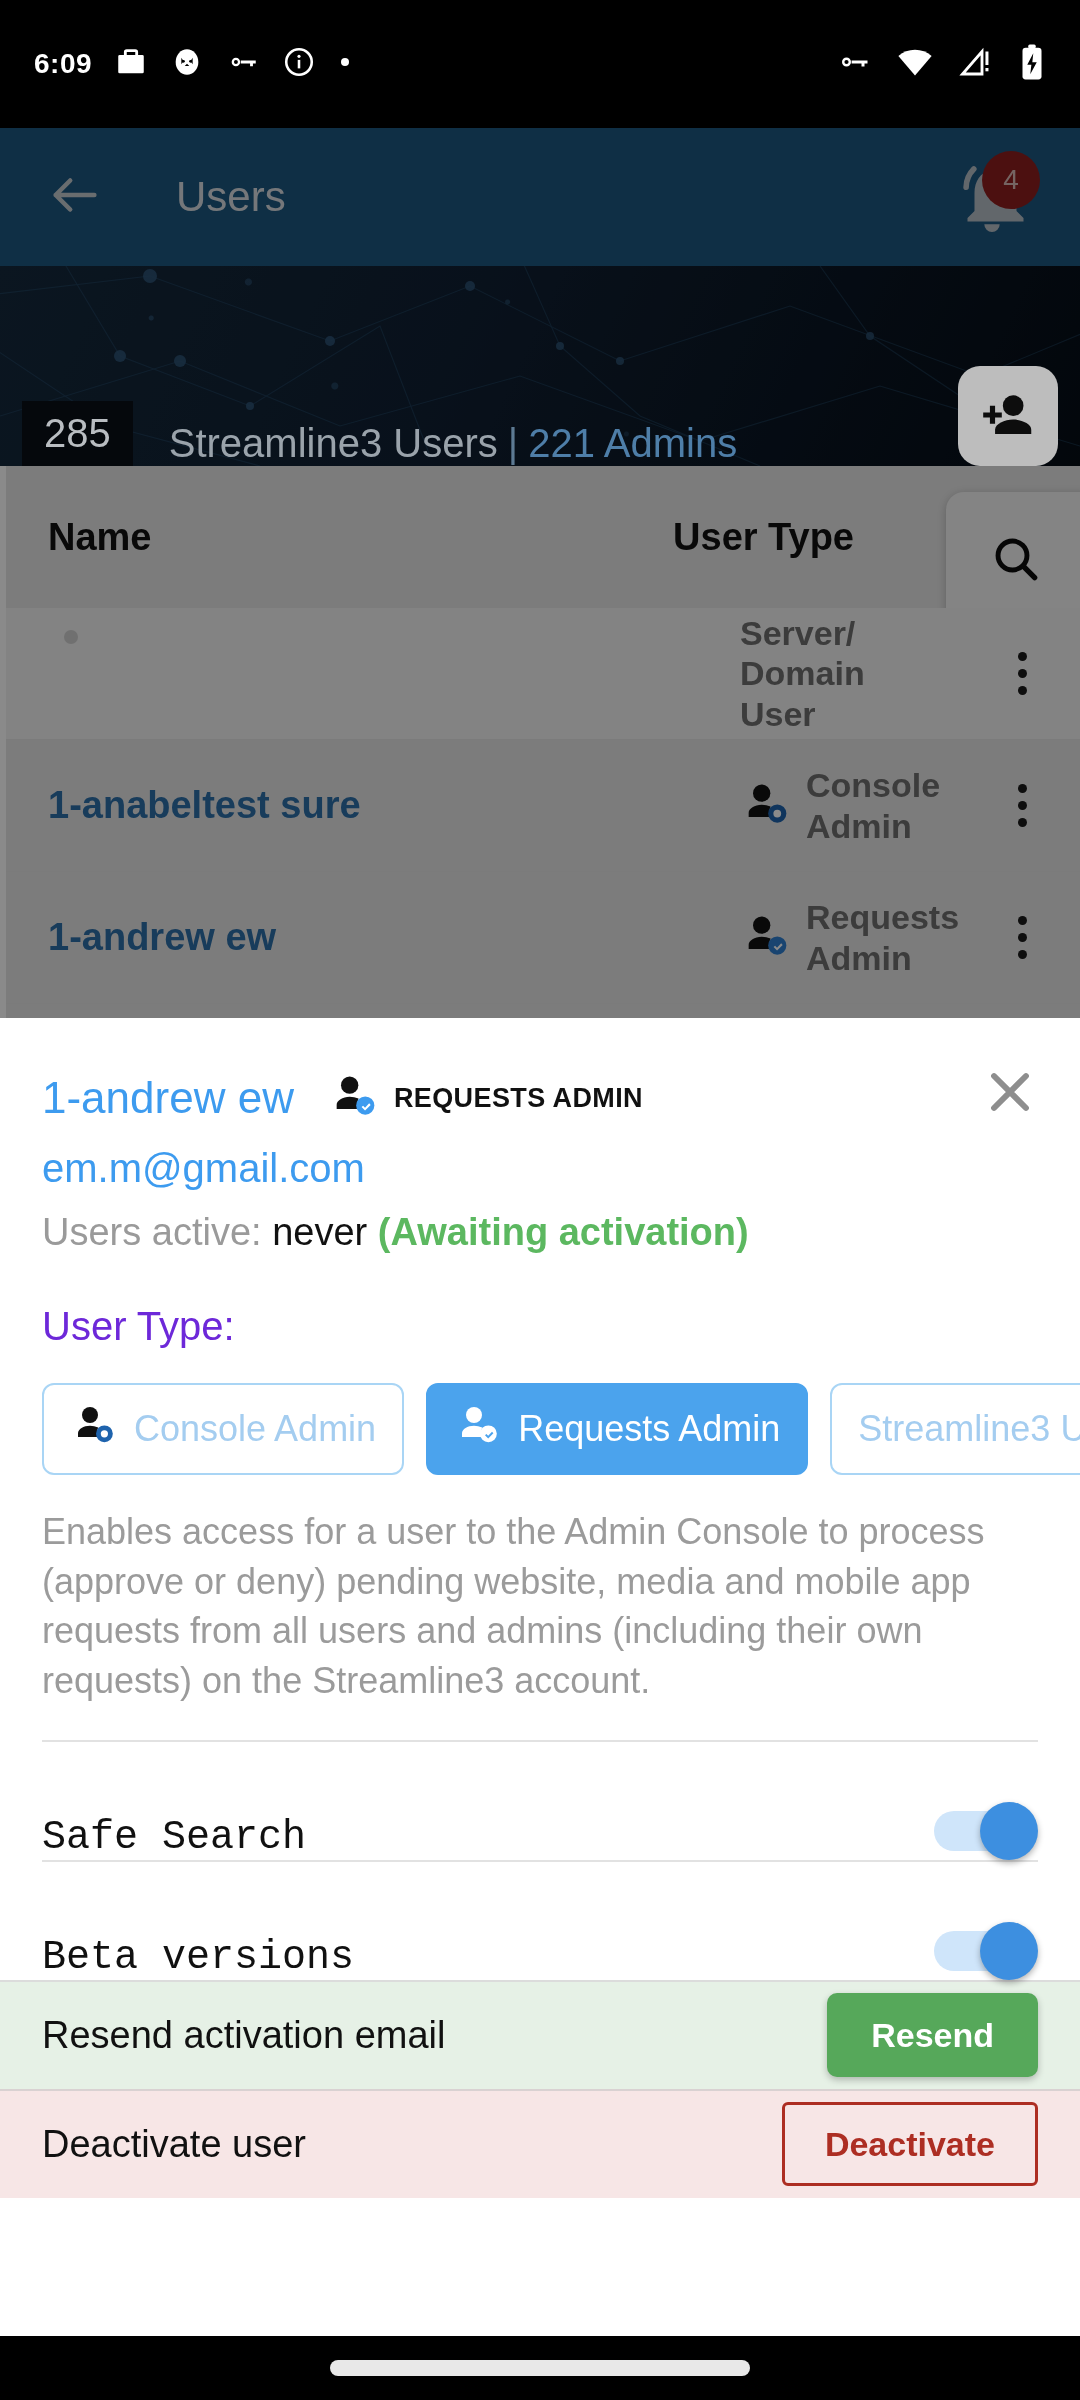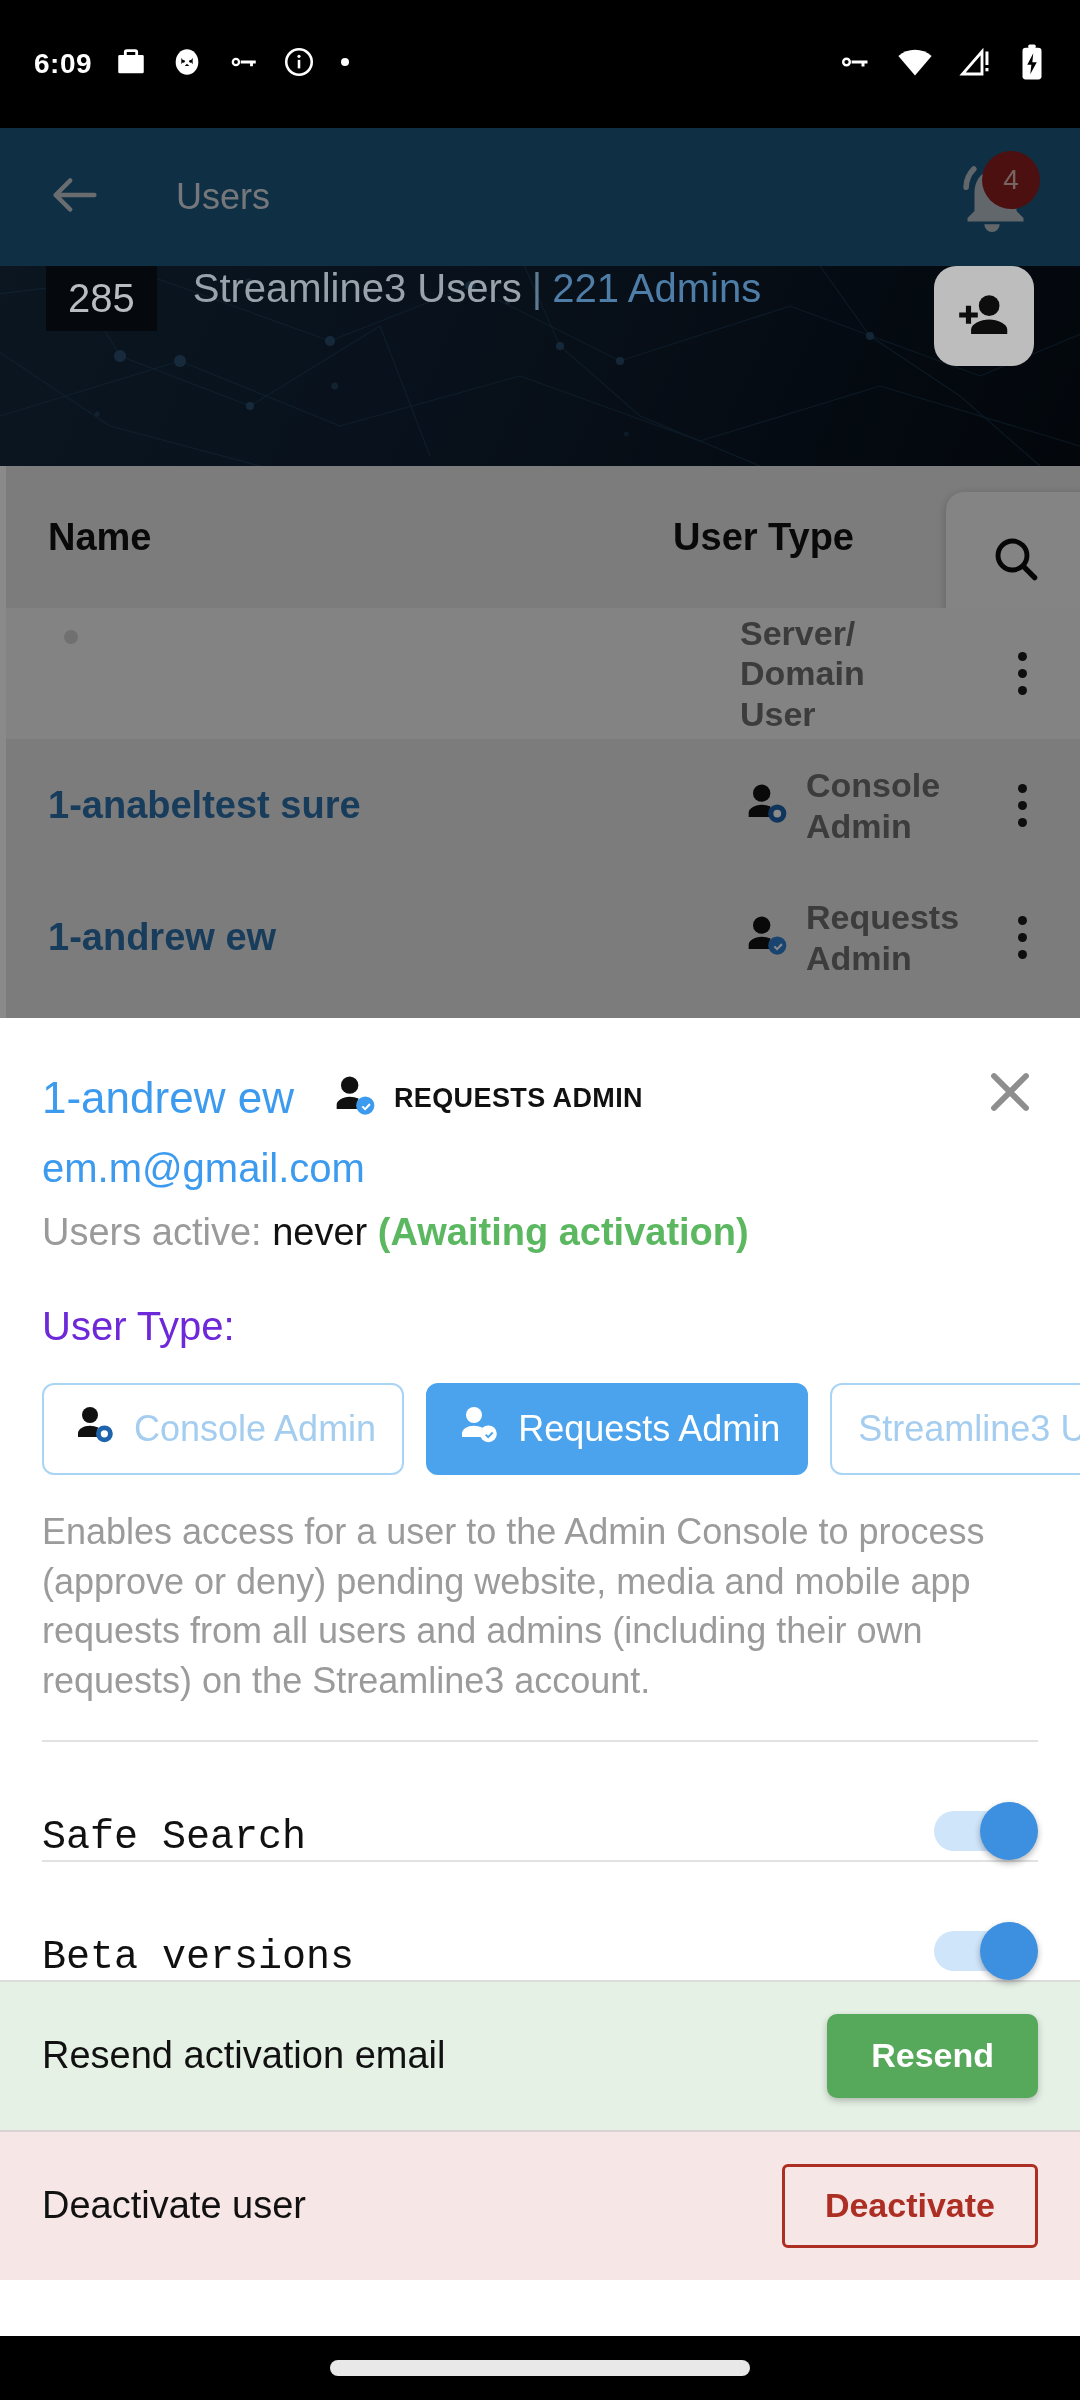--- a/index.html
+++ b/index.html
@@ -21,40 +21,40 @@
   .sb-left { display:flex; align-items:center; gap:22px; }
   .sb-time { font-size:28px; font-weight:bold; letter-spacing:.5px; }
   .sb-right { margin-left:auto; display:flex; align-items:center; gap:24px; }
   .sb-ico { display:block; }
 
   
   .appbar {
     position:absolute; top:128px; left:0; width:1080px; height:138px;
     background:#1c5780; display:flex; align-items:center; padding:0 46px;
   }
-  .appbar-title { color:#d8dde1; font-size:36px; margin-left:72px; }
+  .appbar-title { color:#d8dde1; font-size:42px; margin-left:72px; }
   .bell-wrap { margin-left:auto; position:relative; width:84px; height:84px; }
   .bell-badge {
     position:absolute; top:-4px; right:-6px; width:58px; height:58px;
     border-radius:50%; background:#8d1f1f; color:#d9b9b5;
     font-size:28px; display:flex; align-items:center; justify-content:center;
   }
 
   
   .hero {
     position:absolute; top:266px; left:0; width:1080px; height:200px;
     background:
       radial-gradient(circle at 14% 26%, rgba(70,130,180,.34) 0 2px, transparent 3px),
       radial-gradient(circle at 31% 60%, rgba(70,130,180,.30) 0 3px, transparent 4px),
       radial-gradient(circle at 47% 18%, rgba(70,130,180,.30) 0 2px, transparent 3px),
       radial-gradient(circle at 9% 74%, rgba(70,130,180,.26) 0 2px, transparent 3px),
       radial-gradient(circle at 23% 8%, rgba(70,130,180,.30) 0 3px, transparent 4px),
       radial-gradient(circle at 58% 84%, rgba(70,130,180,.22) 0 2px, transparent 3px),
       linear-gradient(115deg, #15293c 0%, #102033 42%, #060d16 100%);
-    display:flex; align-items:flex-start; padding:0 46px;
+    display:flex; align-items:flex-end; padding:0 22px;
     overflow:hidden;
   }
   .hero-lines { position:absolute; inset:0; opacity:.5; }
   .count-box {
     background:#05080c; color:#b9bdc1; font-size:40px;
     padding:10px 22px; margin-right:36px; position:relative; z-index:2;
   }
   .hero-text { font-size:40px; position:relative; z-index:2; white-space:nowrap; }
   .hero-users { color:#9aa3ab; }
   .hero-sep { color:#5d7a93; margin:0 10px; }
@@ -129,21 +129,21 @@
   .switch { margin-left:auto; width:104px; height:58px; position:relative; }
   .switch .track {
     position:absolute; left:0; top:9px; width:84px; height:40px;
     background:#cfe5fa; border-radius:20px;
   }
   .switch .knob {
     position:absolute; right:0; top:0; width:58px; height:58px; border-radius:50%;
     background:#3d8fe0; box-shadow:0 3px 6px rgba(0,0,0,.3);
   }
 
-  .actionrow { height:150px; display:flex; align-items:center; padding:0 42px; }
+  .actionrow { height:109px; display:flex; align-items:center; padding:0 42px; }
   .actionrow .al { font-size:38px; color:#111; }
   .row-resend { background:#e6f1e6; border-top:2px solid #dcdcdc; }
   .row-deactivate { background:#f7e6e6; border-top:2px solid #d9d2d2; }
   .btn-resend {
     margin-left:auto; background:#56a85a; color:#fff; font-size:34px; font-weight:bold;
     padding:0 44px; height:84px; border-radius:10px; border:none;
     display:flex; align-items:center; box-shadow:0 3px 7px rgba(0,0,0,.24);
   }
   .btn-deactivate {
     margin-left:auto; background:transparent; color:#ad2e23; font-size:34px; font-weight:bold;

